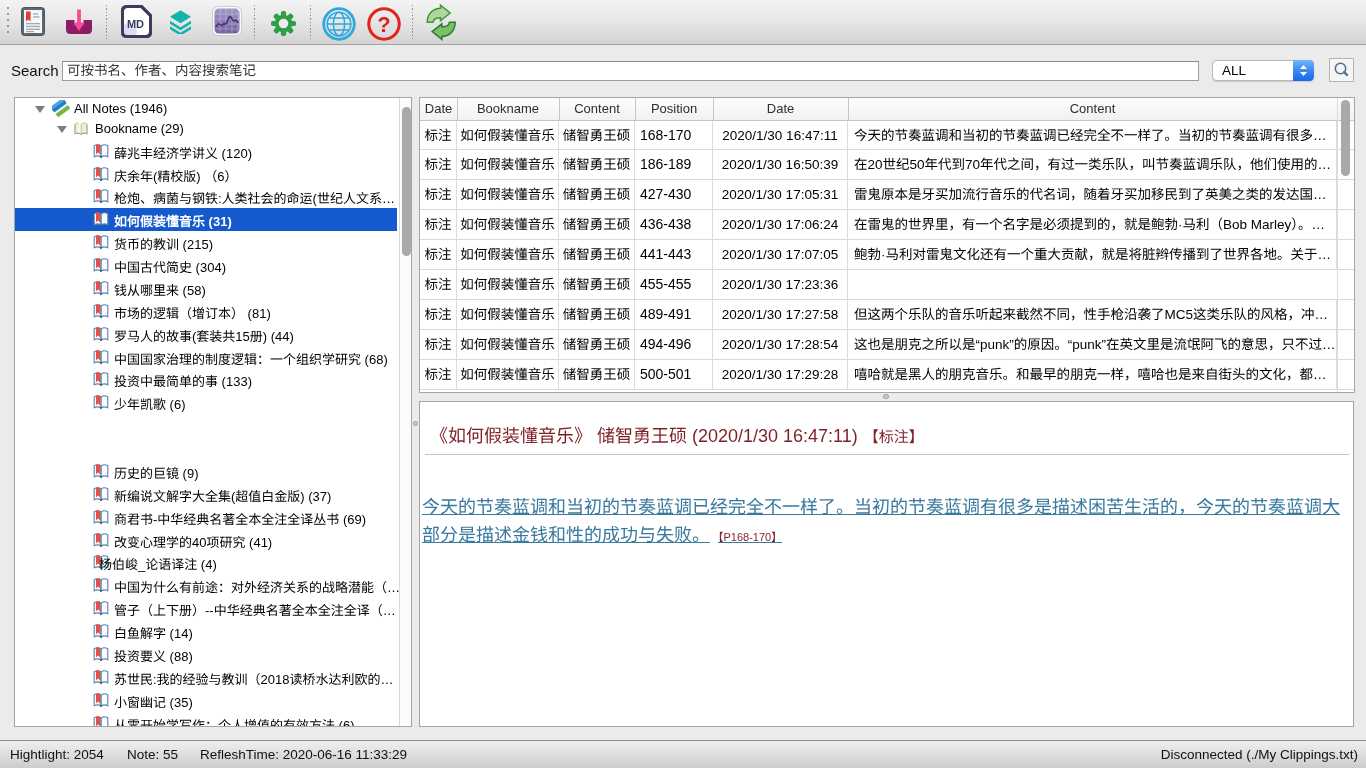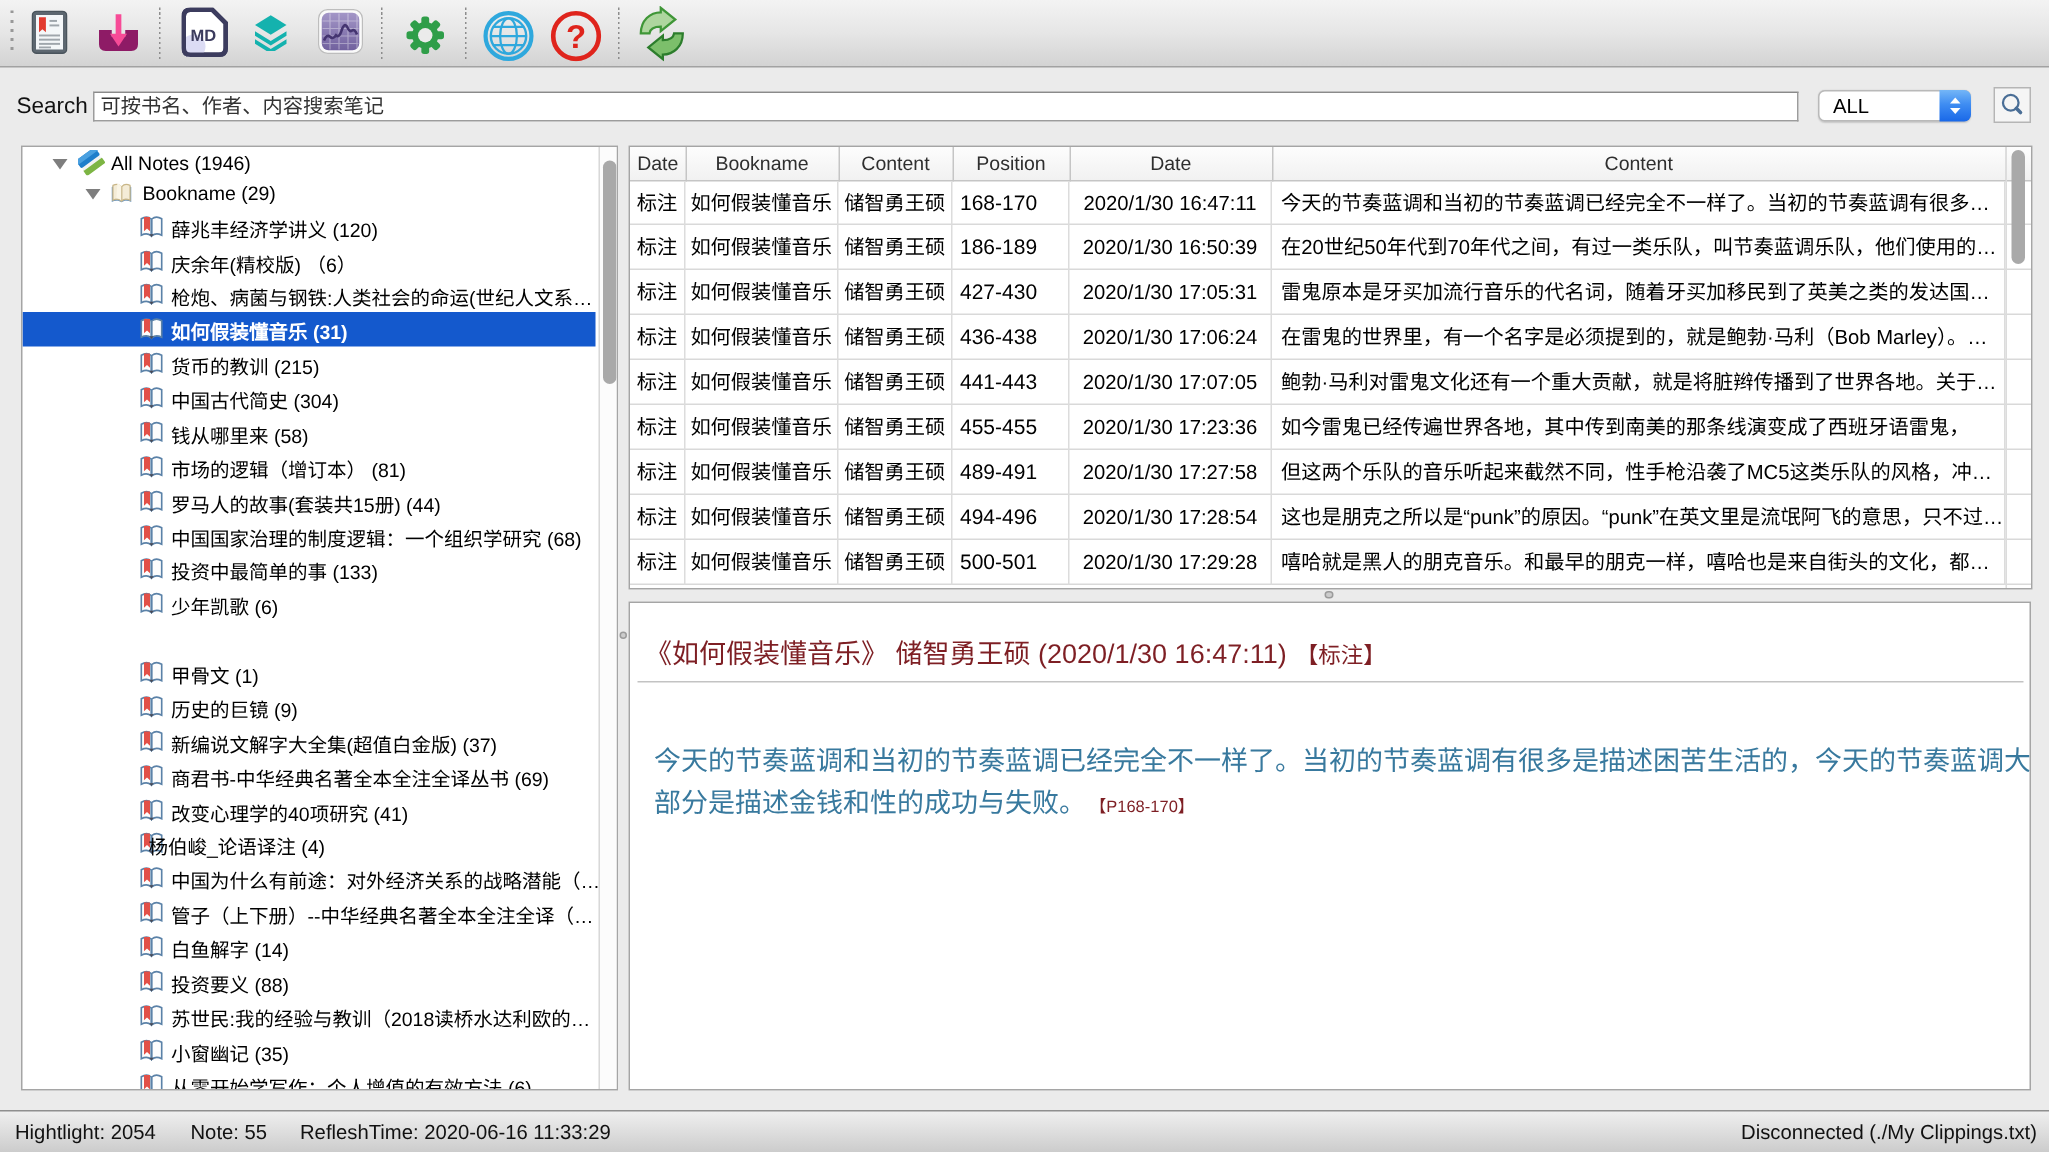--- a/index.html
+++ b/index.html
@@ -64,22 +64,22 @@
 #hsplit-dot { position:absolute; left:883px; top:393.8px; width:5.6px; height:5.6px; border-radius:50%;
   background:#cccccc; border:1px solid #9b9b9b; }
 #vsplit-dot { position:absolute; left:412.9px; top:420.5px; width:5.6px; height:5.6px; border-radius:50%;
   background:#cccccc; border:1px solid #9b9b9b; }
 
 #detailpanel { position:absolute; left:419px; top:401px; width:935px; height:326px;
   background:#fff; border:1px solid #a5a5a5; overflow:hidden; }
 #dhead { position:absolute; left:10px; top:18.5px; font-size:18px; color:#7e1f24; white-space:nowrap; }
 #dhead .tag { font-size:15px; margin-left:6px; }
 #dhr { position:absolute; left:5px; top:51.5px; width:924px; height:1px; background:#c3c3c3; }
-#dbody { position:absolute; left:16px; top:92.3px; width:928px; font-size:18px; line-height:27.3px;
-  color:#38799e; }
+#dbody { position:absolute; left:2px; top:92.3px; width:928px; font-size:18px; line-height:27.3px;
+  color:#38799e;text-decoration:underline; }
 #dbody .ptag { font-size:11px; color:#7e1f24; margin-left:8px; }
 
 
 #statusbar { position:absolute; left:0; top:740px; width:1366px; height:28px;
   background:linear-gradient(180deg,#efefef 0%,#dcdcdc 55%,#cccccc 100%); border-top:1px solid #8f8f8f;
   font-size:13.5px; color:#111; }
 #statusbar span { position:absolute; top:6px; }
 </style></head>
 <body>
 <div id="toolbar">
@@ -312,29 +312,20 @@
     </div>
 <div class="trow" style="top:293.3px">
       <span class="ticon" style="left:78px;top:3px"><svg width="16" height="16" viewBox="0 0 16 16">
 <path d="M1.2,2.8 C3.5,1.4 6.2,1.6 7.8,3.0 L7.8,14.2 C6.2,12.8 3.5,12.6 1.2,13.8 Z" fill="#fdfdfd" stroke="#5b82a8" stroke-width="1.1"></path>
 <path d="M14.8,2.8 C12.5,1.4 9.8,1.6 8.2,3.0 L8.2,14.2 C9.8,12.8 12.5,12.6 14.8,13.8 Z" fill="#fdfdfd" stroke="#5b82a8" stroke-width="1.1"></path>
 <path d="M3.0,1.6 L7.0,1.6 L7.0,11.2 L5.0,9.4 L3.0,11.2 Z" fill="#e25048"></path>
 <path d="M6.6,13.2 L9.4,13.2 L8,15 Z" fill="#4a4a55"></path>
 </svg></span>
       <span class="tlabel bk" style="left:99px">少年凯歌 (6)</span>
     </div>
-<div class="trow" style="top:339.0px">
-      <span class="ticon" style="left:78px;top:3px"><svg width="16" height="16" viewBox="0 0 16 16">
-<path d="M1.2,2.8 C3.5,1.4 6.2,1.6 7.8,3.0 L7.8,14.2 C6.2,12.8 3.5,12.6 1.2,13.8 Z" fill="#fdfdfd" stroke="#5b82a8" stroke-width="1.1"></path>
-<path d="M14.8,2.8 C12.5,1.4 9.8,1.6 8.2,3.0 L8.2,14.2 C9.8,12.8 12.5,12.6 14.8,13.8 Z" fill="#fdfdfd" stroke="#5b82a8" stroke-width="1.1"></path>
-<path d="M3.0,1.6 L7.0,1.6 L7.0,11.2 L5.0,9.4 L3.0,11.2 Z" fill="#e25048"></path>
-<path d="M6.6,13.2 L9.4,13.2 L8,15 Z" fill="#4a4a55"></path>
-</svg></span>
-      <span class="tlabel bk" style="left:99px">甲骨文 (1)</span>
-    </div>
 <div class="trow" style="top:361.9px">
       <span class="ticon" style="left:78px;top:3px"><svg width="16" height="16" viewBox="0 0 16 16">
 <path d="M1.2,2.8 C3.5,1.4 6.2,1.6 7.8,3.0 L7.8,14.2 C6.2,12.8 3.5,12.6 1.2,13.8 Z" fill="#fdfdfd" stroke="#5b82a8" stroke-width="1.1"></path>
 <path d="M14.8,2.8 C12.5,1.4 9.8,1.6 8.2,3.0 L8.2,14.2 C9.8,12.8 12.5,12.6 14.8,13.8 Z" fill="#fdfdfd" stroke="#5b82a8" stroke-width="1.1"></path>
 <path d="M3.0,1.6 L7.0,1.6 L7.0,11.2 L5.0,9.4 L3.0,11.2 Z" fill="#e25048"></path>
 <path d="M6.6,13.2 L9.4,13.2 L8,15 Z" fill="#4a4a55"></path>
 </svg></span>
       <span class="tlabel bk" style="left:99px">历史的巨镜 (9)</span>
     </div>
 <div class="trow" style="top:384.8px">
@@ -494,21 +485,20 @@
       <div class="c c4">441-443</div>
       <div class="c c5">2020/1/30 17:07:05</div>
       <div class="c c6">鲍勃·马利对雷鬼文化还有一个重大贡献，就是将脏辫传播到了世界各地。关于为…</div>
 </div>
 <div class="trw" style="top:172.25px">
 <div class="c c1">标注</div>
       <div class="c c2">如何假装懂音乐</div>
       <div class="c c3">储智勇王硕</div>
       <div class="c c4">455-455</div>
       <div class="c c5">2020/1/30 17:23:36</div>
-      <div class="c c6">如今雷鬼已经传遍世界各地，其中传到南美的那条线演变成了西班牙语雷鬼，</div>
 </div>
 <div class="trw" style="top:202.20px">
 <div class="c c1">标注</div>
       <div class="c c2">如何假装懂音乐</div>
       <div class="c c3">储智勇王硕</div>
       <div class="c c4">489-491</div>
       <div class="c c5">2020/1/30 17:27:58</div>
       <div class="c c6">但这两个乐队的音乐听起来截然不同，性手枪沿袭了MC5这类乐队的风格，冲撞…</div>
 </div>
 <div class="trw" style="top:232.15px">

